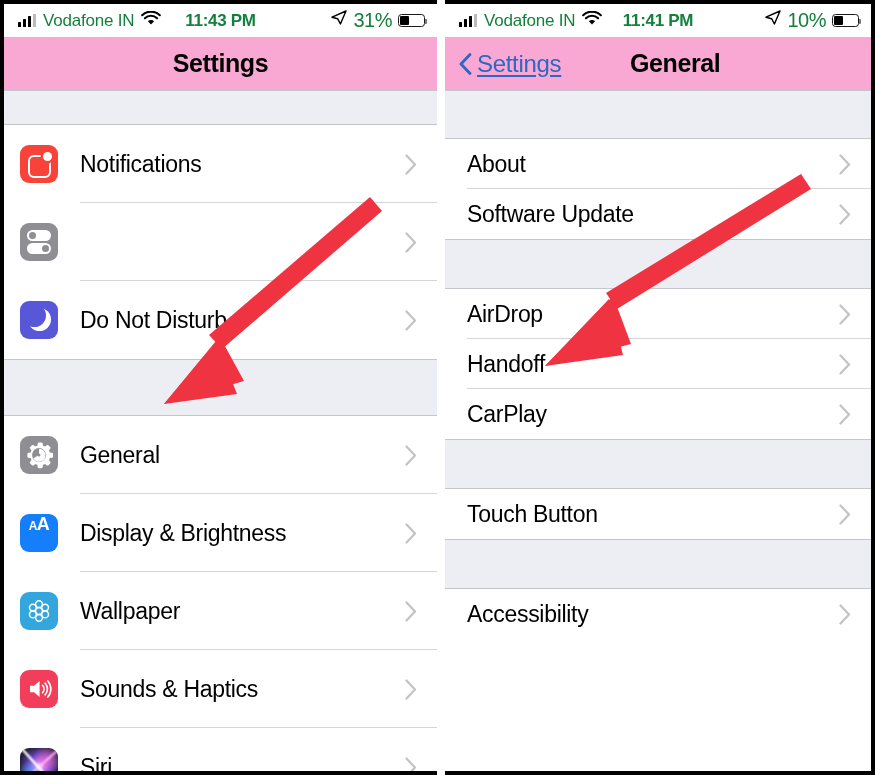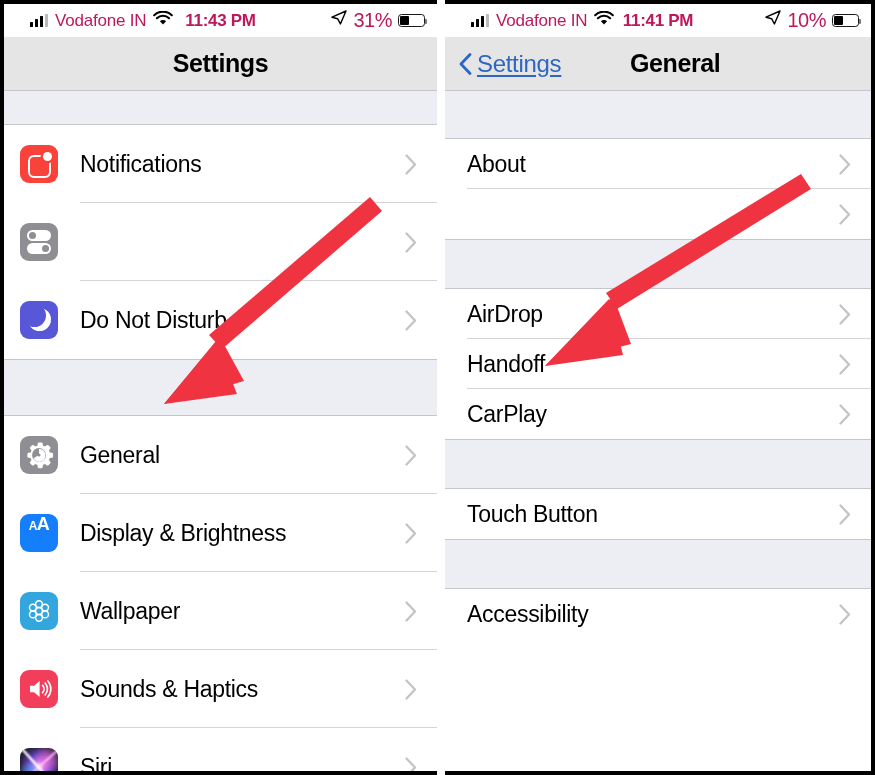--- a/index.html
+++ b/index.html
@@ -36,24 +36,24 @@
     background: #ffffff;
   }
 
   
   .status-bar {
     position: relative;
     height: 33px;
     background: #ffffff;
     display: flex;
     align-items: center;
-    padding: 0 12px 0 26px;
+    padding: 0 12px 0 14px;
     box-sizing: border-box;
     font-size: 17px;
-    color: #be185d;
+    color: #15803d;
   }
   .sb-left  { display: flex; align-items: center; gap: 7px; }
   .sb-mid   { position: absolute; left: 0; right: 0; text-align: center;
               font-weight: 600; font-size: 17px; pointer-events: none; }
   .sb-right { margin-left: auto; display: flex; align-items: center; gap: 6px;
               position: relative; z-index: 2; }
   .carrier-name { font-size: 17px; letter-spacing: -0.2px; }
   .time-text { font-weight: 700; letter-spacing: -0.3px; }
   .pct-text { font-size: 20px; letter-spacing: -0.5px; }
 
@@ -74,21 +74,21 @@
   .battery::after {
     content: ""; position: absolute; right: -3.4px; top: 4px;
     width: 2px; height: 5px; background: #7a7a7a; border-radius: 0 1px 1px 0;
   }
   .battery span { display: block; height: 100%; background: #000; border-radius: 1px; }
 
   
   .nav-bar {
     position: relative;
     height: 54px;
-    background: #e5e5e5;
+    background: #f9a8d4;
     display: flex;
     align-items: center;
     box-sizing: border-box;
   }
   .nav-title {
     position: absolute; left: 0; right: 0;
     text-align: center;
     font-size: 25px; font-weight: 700;
     color: #000000; letter-spacing: -0.4px;
   }
@@ -500,20 +500,21 @@
         <div class="row">
           <span class="row-label">About</span>
           <span class="row-chevron">
             <svg width="12" height="21" viewBox="0 0 12 21">
                 <path d="M1.5 1.5 10 10.5 1.5 19.5" fill="none" stroke="#c4c4c8" stroke-width="2.3" stroke-linecap="round" stroke-linejoin="round"></path>
               </svg>
           </span>
           <span class="row-sep"></span>
         </div>
         <div class="row">
+          <span class="row-label">Software Update</span>
           <span class="row-chevron">
             <svg width="12" height="21" viewBox="0 0 12 21">
                 <path d="M1.5 1.5 10 10.5 1.5 19.5" fill="none" stroke="#c4c4c8" stroke-width="2.3" stroke-linecap="round" stroke-linejoin="round"></path>
               </svg>
           </span>
         </div>
       </div>
 
       <div class="group-gap hairline-top hairline-bot" style="height:48px"></div>
 

